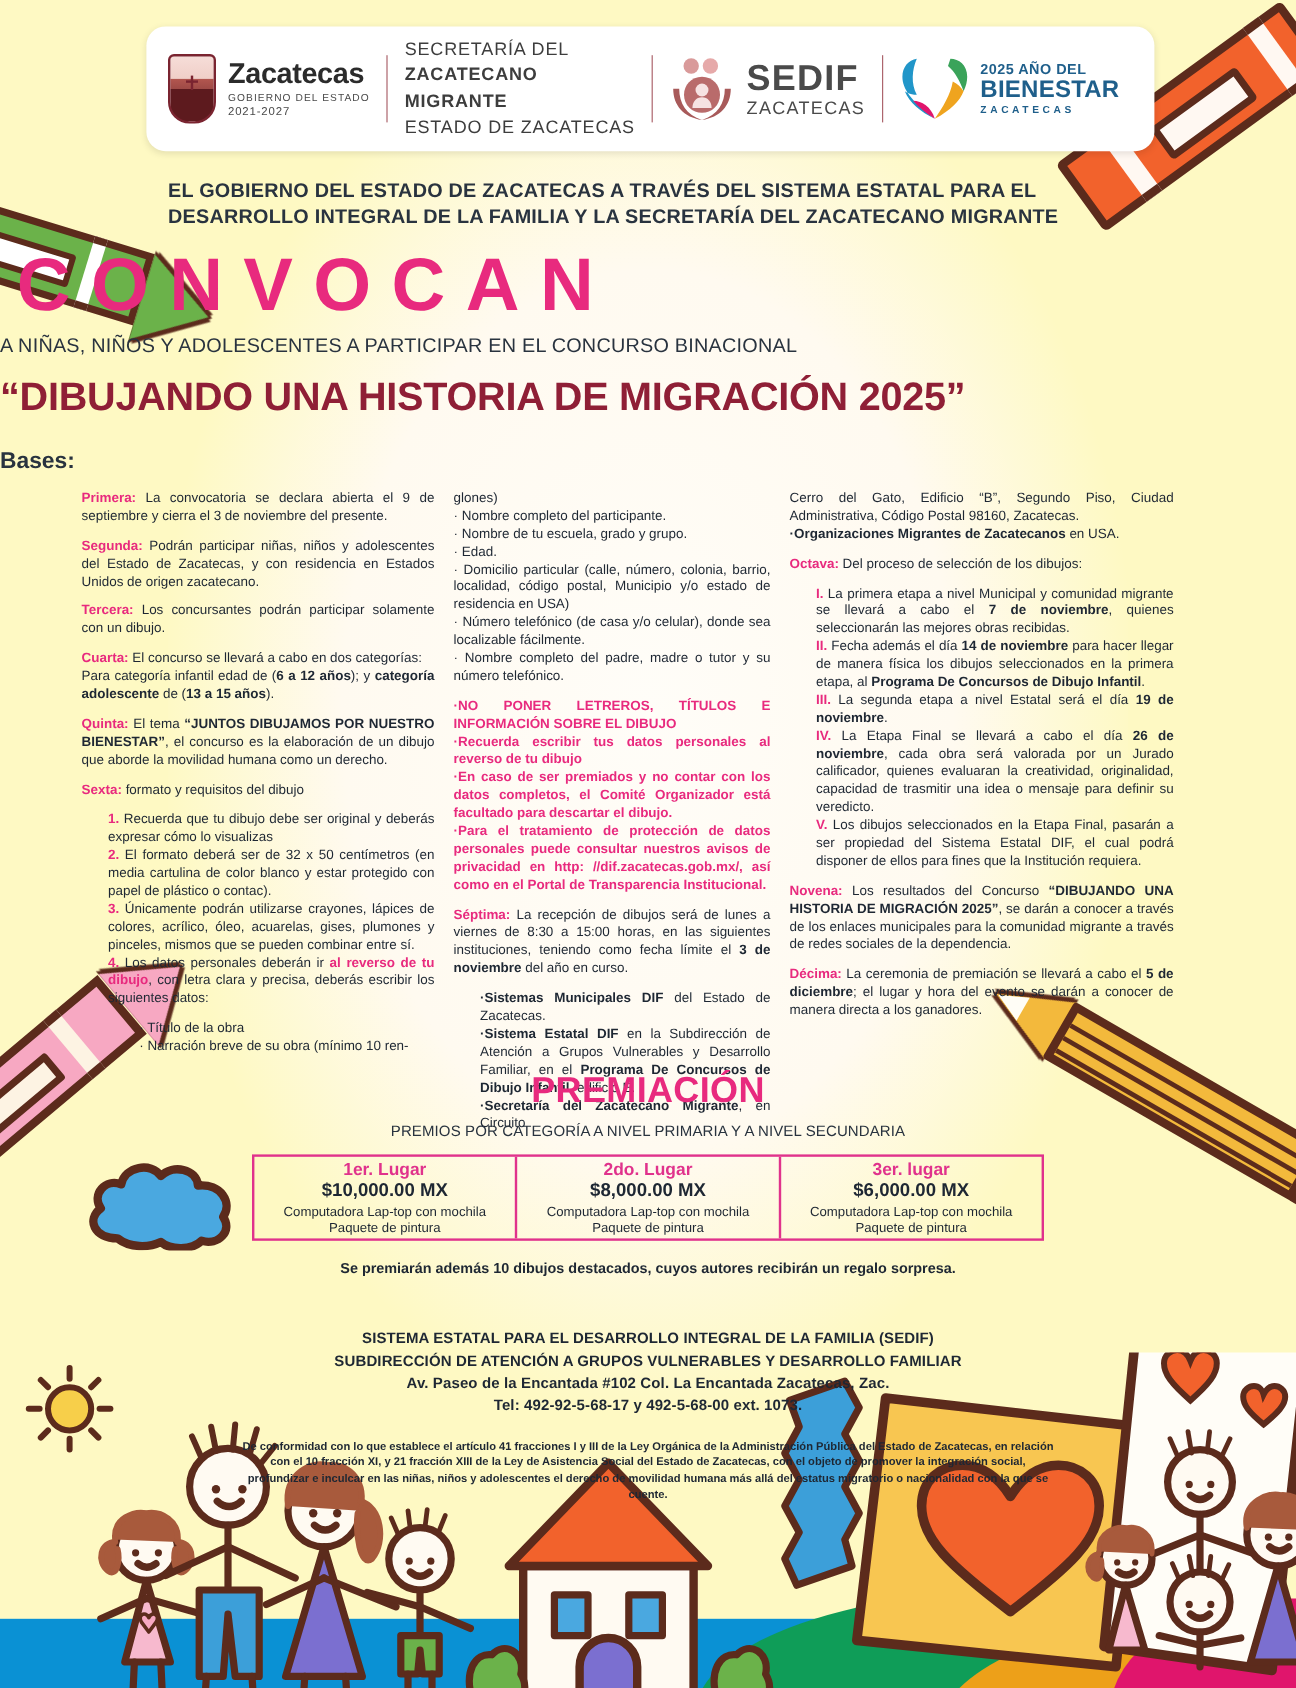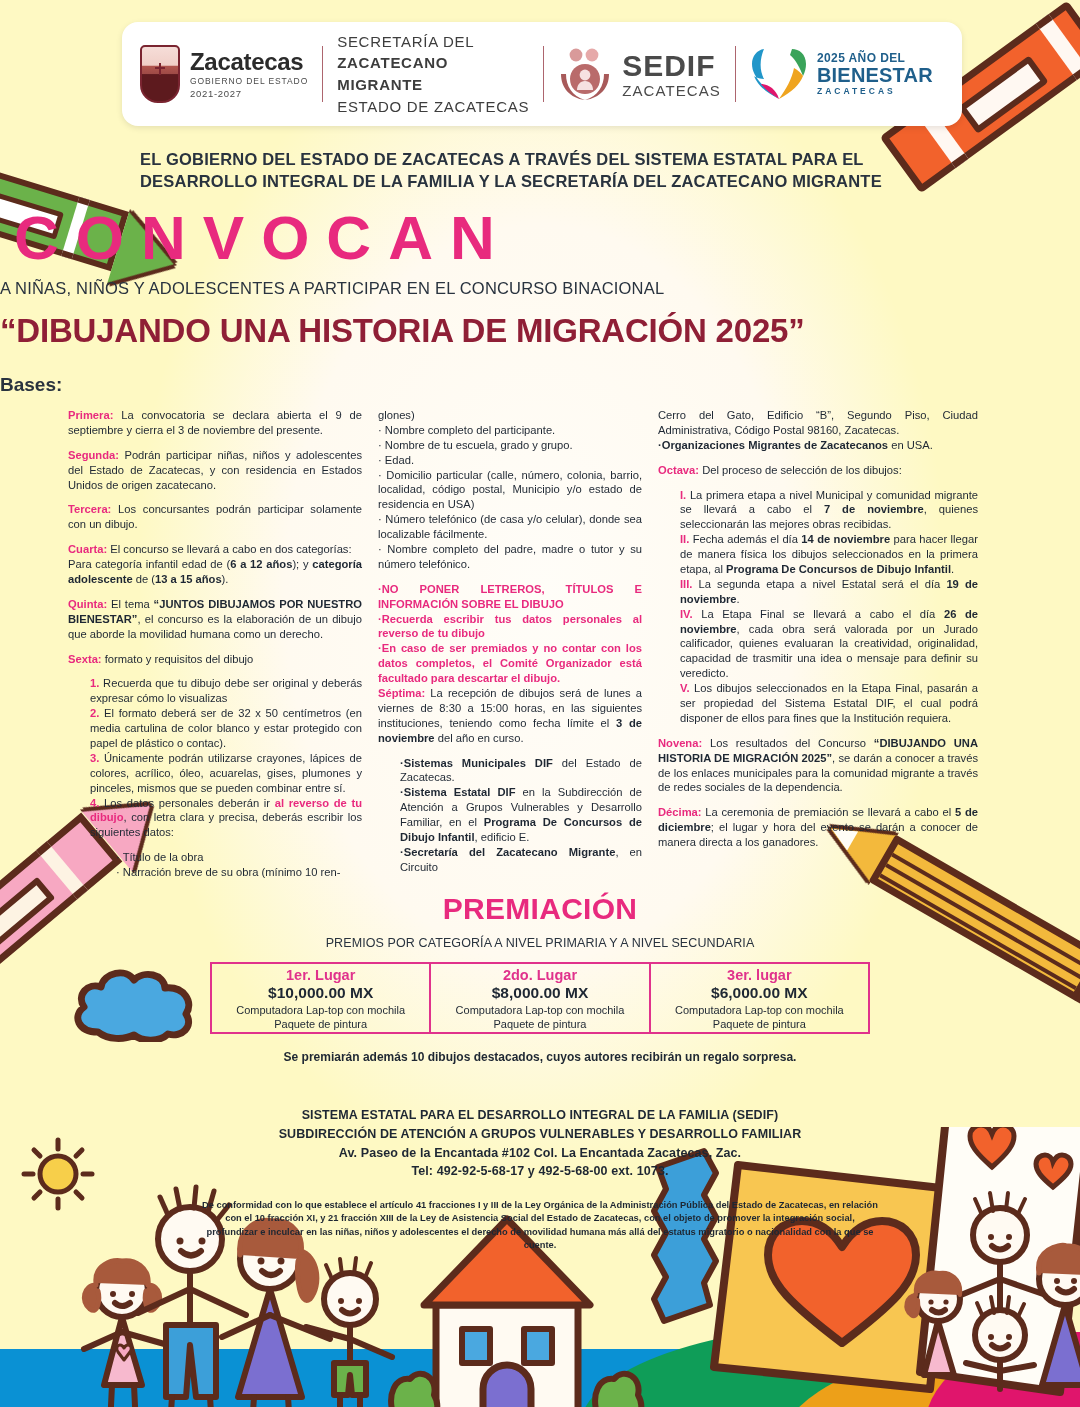--- a/index.html
+++ b/index.html
@@ -339,20 +339,21 @@
       <p class="tight">· Nombre completo del participante.</p>
       <p class="tight">· Nombre de tu escuela, grado y grupo.</p>
       <p class="tight">· Edad.</p>
       <p class="tight">· Domicilio particular (calle, número, colonia, barrio, localidad,  código postal, Municipio y/o estado de residencia en USA)</p>
       <p class="tight">· Número telefónico (de casa y/o celular), donde sea localizable fácilmente.</p>
       <p>· Nombre completo del padre, madre o tutor y su número telefónico.</p>
 
       <p class="tight pinkblock">·NO PONER LETREROS, TÍTULOS E INFORMACIÓN SOBRE EL DIBUJO</p>
       <p class="tight pinkblock">·Recuerda escribir tus datos personales al reverso de tu dibujo</p>
       <p class="tight pinkblock">·En caso de ser premiados  y no contar con los datos completos, el Comité Organizador está facultado para descartar el dibujo.</p>
+      <p class="pinkblock">·Para el tratamiento de protección de datos personales puede consultar nuestros avisos de privacidad en http: //dif.zacatecas.gob.mx/, así como en el Portal de Transparencia Institucional.</p>
 
       <p>
         <span class="lead-word">Séptima:</span><span> La recepción de dibujos será de lunes a viernes de 8:30 a 15:00 horas, en las siguientes instituciones, teniendo como fecha límite el </span><span class="bold">3 de noviembre</span><span> del año en curso.</span>
       </p>
 
       <p class="indent tight">
         <span class="bold">·Sistemas Municipales DIF</span><span> del Estado de Zacatecas.</span>
       </p>
       <p class="indent tight">
         <span class="bold">·Sistema Estatal DIF</span><span> en la Subdirección de Atención a Grupos Vulnerables y Desarrollo Familiar, en el </span><span class="bold">Programa De Concursos de Dibujo Infantil</span><span>, edificio E.</span>

